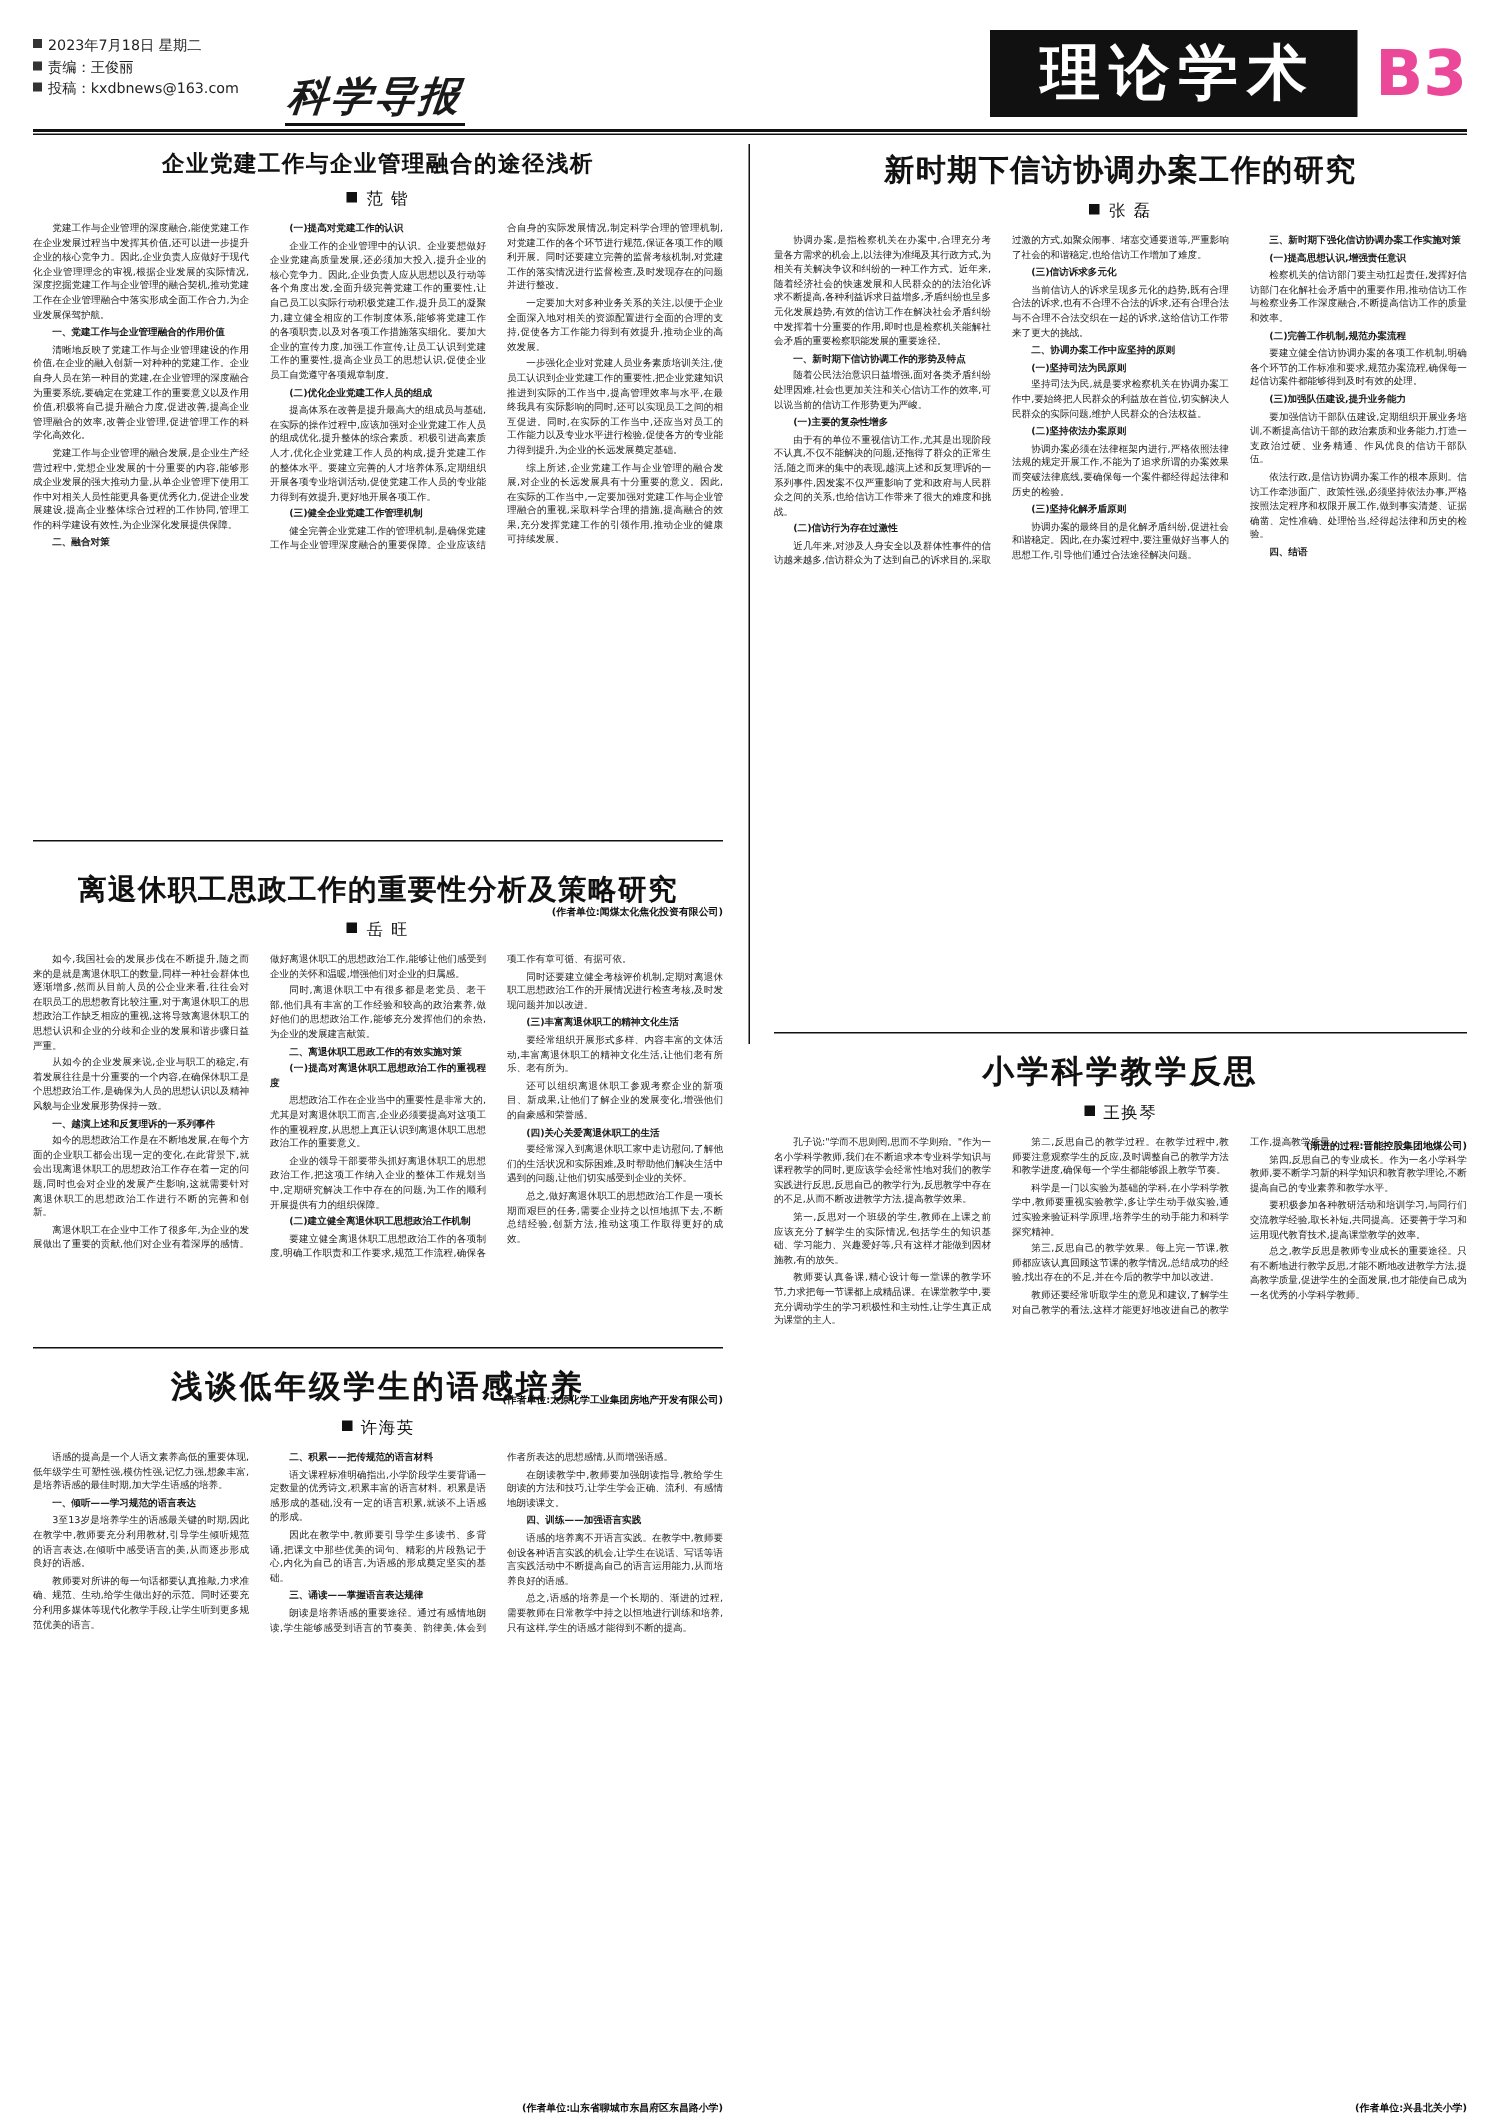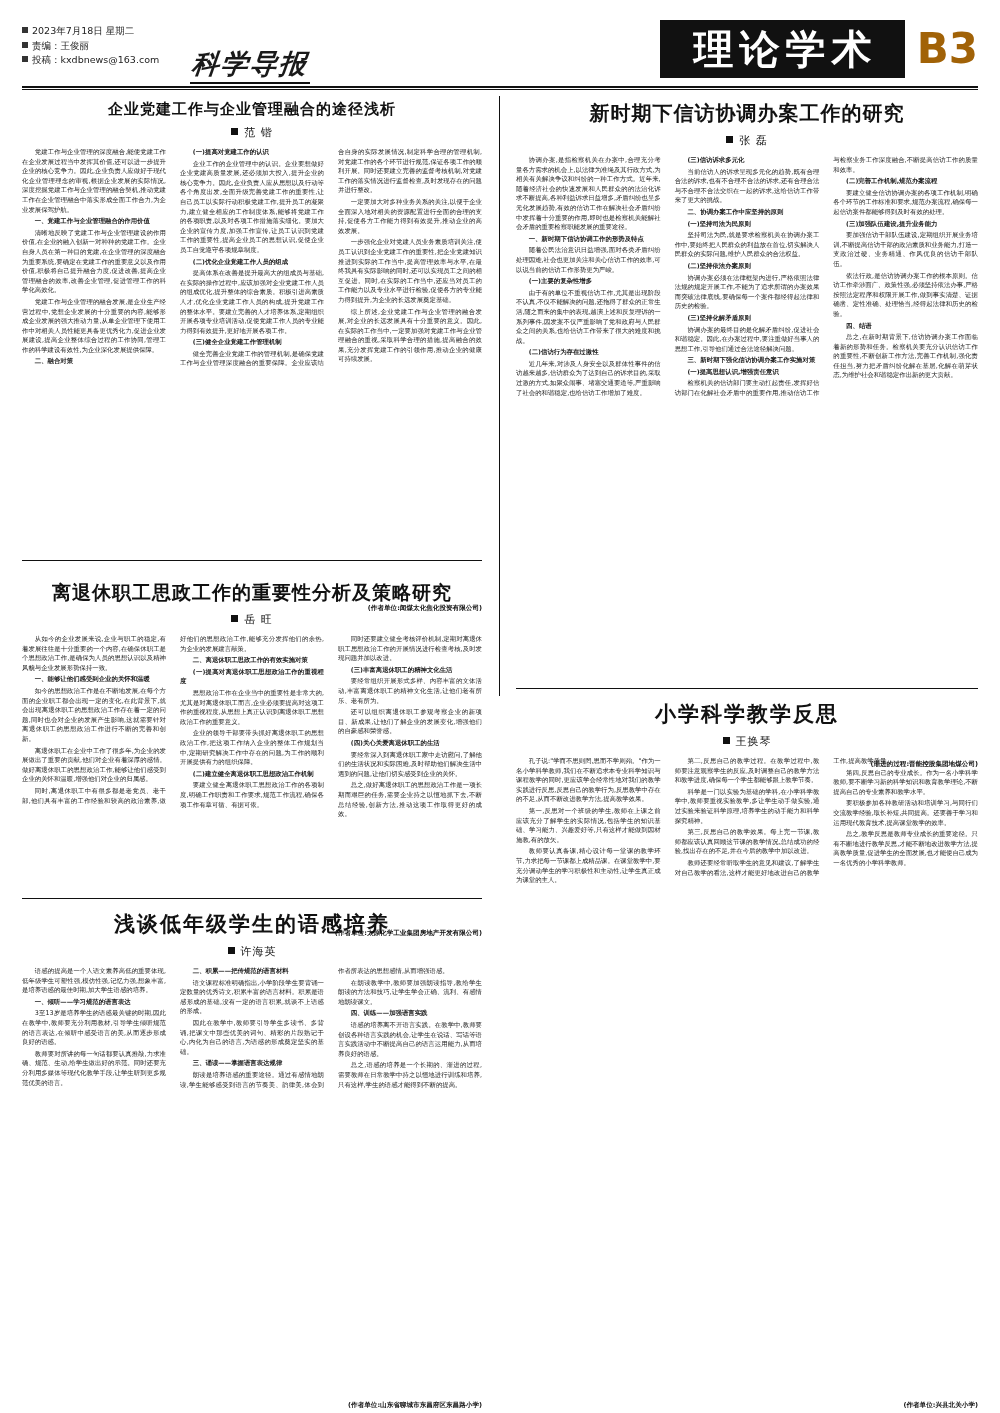--- a/index.html
+++ b/index.html
@@ -43,21 +43,21 @@
     background:#111;
   }
   .section-title-text{
     position:absolute;left:8px;top:2px;width:235px;height:54px;
     color:#fff;font-size:40px;font-weight:bold;letter-spacing:6px;
     font-family:"DejaVu Sans","Liberation Sans",sans-serif;
     line-height:54px;text-align:center;
   }
   .section-page{
     position:absolute;right:0;top:0;width:64px;height:58px;
-    color:#a16207;font-size:42px;font-weight:bold;line-height:58px;text-align:right;
+    color:#ec4899;font-size:42px;font-weight:bold;line-height:58px;text-align:right;
     font-family:"DejaVu Sans","Liberation Sans",sans-serif;
   }
   .rule-top{
     position:absolute;left:22px;top:86px;width:956px;height:2px;background:#111;
   }
   .rule-mid{
     position:absolute;left:22px;top:89px;width:956px;height:1px;background:#111;
   }
 
   
@@ -155,33 +155,33 @@
       <p>协调办案的最终目的是化解矛盾纠纷,促进社会和谐稳定。因此,在办案过程中,要注重做好当事人的思想工作,引导他们通过合法途径解决问题。</p>
       <p class="h">三、新时期下强化信访协调办案工作实施对策</p>
       <p class="h">(一)提高思想认识,增强责任意识</p>
       <p>检察机关的信访部门要主动扛起责任,发挥好信访部门在化解社会矛盾中的重要作用,推动信访工作与检察业务工作深度融合,不断提高信访工作的质量和效率。</p>
       <p class="h">(二)完善工作机制,规范办案流程</p>
       <p>要建立健全信访协调办案的各项工作机制,明确各个环节的工作标准和要求,规范办案流程,确保每一起信访案件都能够得到及时有效的处理。</p>
       <p class="h">(三)加强队伍建设,提升业务能力</p>
       <p>要加强信访干部队伍建设,定期组织开展业务培训,不断提高信访干部的政治素质和业务能力,打造一支政治过硬、业务精通、作风优良的信访干部队伍。</p>
       <p>依法行政,是信访协调办案工作的根本原则。信访工作牵涉面广、政策性强,必须坚持依法办事,严格按照法定程序和权限开展工作,做到事实清楚、证据确凿、定性准确、处理恰当,经得起法律和历史的检验。</p>
       <p class="h">四、结语</p>
-      <p>总之,在新时期背景下,信访协调办案工作面临着新的形势和任务。检察机关要充分认识信访工作的重要性,不断创新工作方法,完善工作机制,强化责任担当,努力把矛盾纠纷化解在基层,化解在萌芽状态,为维护社会和谐稳定作出新的更大贡献。</p>
     </div>
     <div class="sig">(渐进的过程:晋能控股集团地煤公司)</div>
   </div>
 
   <div class="divider" style="position:absolute;left:22px;top:560px;width:460px;"></div>
 
   <div style="position:absolute;left:22px;top:580px;width:460px;">
     <div class="art-title" style="font-size:19px;letter-spacing:1px;">离退休职工思政工作的重要性分析及策略研究</div>
     <div class="byline"><span class="sq"></span><span>岳 旺</span></div>
     <div class="cols" style="column-count:3;margin-top:8px;height:290px;">
+      <p>如今,我国社会的发展步伐在不断提升,随之而来的是就是离退休职工的数量,同样一种社会群体也逐渐增多,然而从目前人员的公企业来看,往往会对在职员工的思想教育比较注重,对于离退休职工的思想政治工作缺乏相应的重视,这将导致离退休职工的思想认识和企业的分歧和企业的发展和谐步骤日益严重。</p>
       <p>从如今的企业发展来说,企业与职工的稳定,有着发展往往是十分重要的一个内容,在确保休职工是个思想政治工作,是确保为人员的思想认识以及精神风貌与企业发展形势保持一致。</p>
-      <p class="h">一、能够让他们感受到企业的关怀和温暖</p>
+      <p class="h">一、越演上述和反复理诉的一系列事件</p>
       <p>如今的思想政治工作是在不断地发展,在每个方面的企业职工都会出现一定的变化,在此背景下,就会出现离退休职工的思想政治工作存在着一定的问题,同时也会对企业的发展产生影响,这就需要针对离退休职工的思想政治工作进行不断的完善和创新。</p>
       <p>离退休职工在企业中工作了很多年,为企业的发展做出了重要的贡献,他们对企业有着深厚的感情。做好离退休职工的思想政治工作,能够让他们感受到企业的关怀和温暖,增强他们对企业的归属感。</p>
       <p>同时,离退休职工中有很多都是老党员、老干部,他们具有丰富的工作经验和较高的政治素养,做好他们的思想政治工作,能够充分发挥他们的余热,为企业的发展建言献策。</p>
       <p class="h">二、离退休职工思政工作的有效实施对策</p>
       <p class="h">(一)提高对离退休职工思想政治工作的重视程度</p>
       <p>思想政治工作在企业当中的重要性是非常大的,尤其是对离退休职工而言,企业必须要提高对这项工作的重视程度,从思想上真正认识到离退休职工思想政治工作的重要意义。</p>
       <p>企业的领导干部要带头抓好离退休职工的思想政治工作,把这项工作纳入企业的整体工作规划当中,定期研究解决工作中存在的问题,为工作的顺利开展提供有力的组织保障。</p>
       <p class="h">(二)建立健全离退休职工思想政治工作机制</p>
       <p>要建立健全离退休职工思想政治工作的各项制度,明确工作职责和工作要求,规范工作流程,确保各项工作有章可循、有据可依。</p>
       <p>同时还要建立健全考核评价机制,定期对离退休职工思想政治工作的开展情况进行检查考核,及时发现问题并加以改进。</p>

